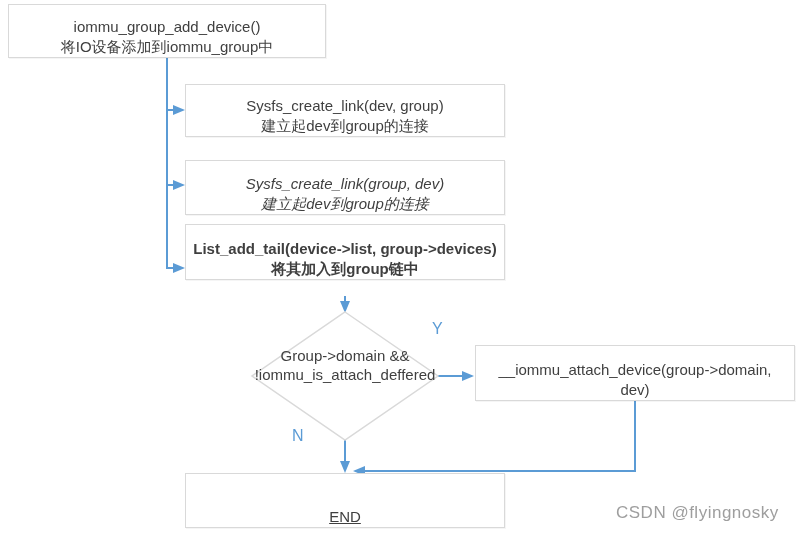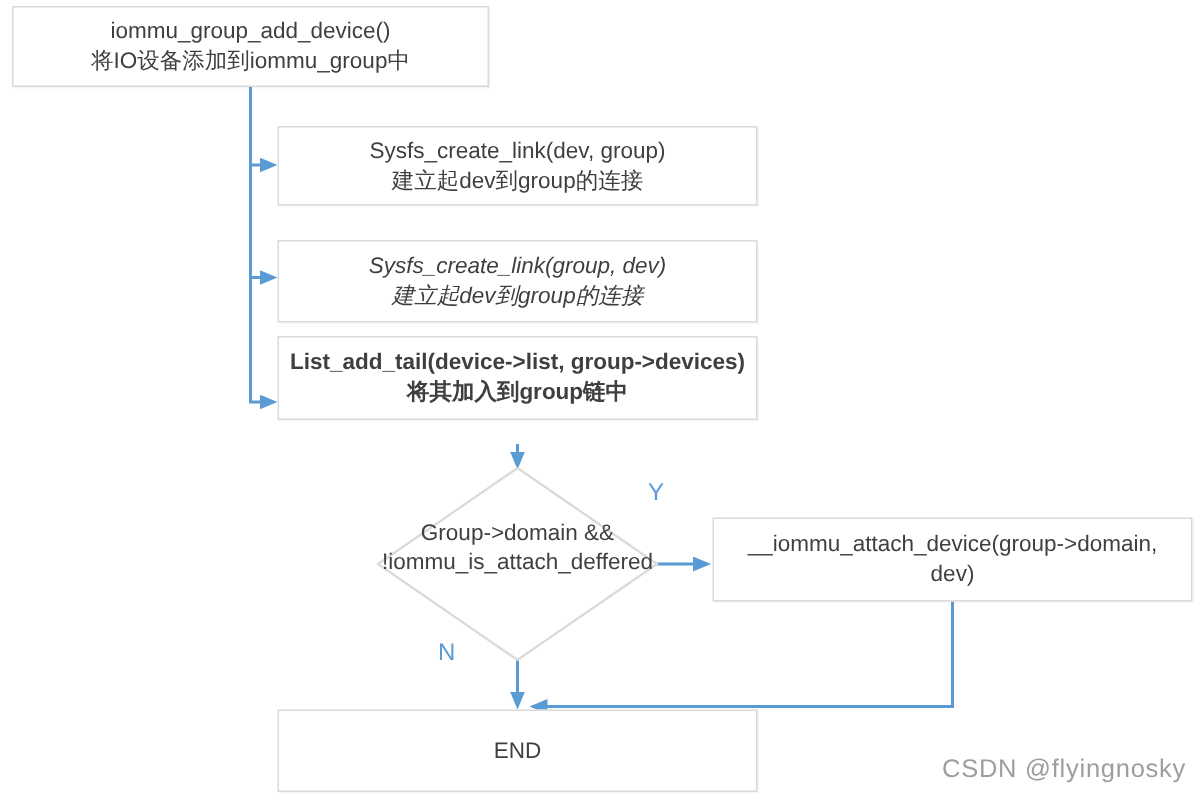--- a/index.html
+++ b/index.html
@@ -36,33 +36,33 @@
   }
   .node {
     position: absolute;
     box-sizing: border-box;
     background: #ffffff;
     border: 1px solid var(--border, #D9D9D9);
     box-shadow: 1px 1px 0 rgba(0,0,0,0.04);
     display: flex;
     flex-direction: column;
     align-items: center;
-    justify-content: center;
+    justify-content: flex-end;
     text-align: center;
     font-size: 15px;
     line-height: 20px;
     color: var(--text, #3f3f3f);
   }
   .node.bold { font-weight: bold; }
   .node-start          { left: 8px;   top: 4px;   width: 318px; height: 54px; }
   .node-sysfs-dev-group{ left: 185px; top: 84px;  width: 320px; height: 53px; }
   .node-sysfs-group-dev{ left: 185px; top: 160px; width: 320px; height: 55px; font-style: italic; }
   .node-list-add-tail  { left: 185px; top: 224px; width: 320px; height: 56px; }
   .node-attach         { left: 475px; top: 345px; width: 320px; height: 56px; padding: 0 8px; }
-  .node-end            { left: 185px; top: 473px; width: 320px; height: 55px; }
+  .node-end            { left: 185px; top: 473px; width: 320px; height: 55px; text-decoration: underline; }
   .decision-text {
     position: absolute;
     left: 253px; top: 346px; width: 184px;
     text-align: center;
     font-size: 15px;
     line-height: 19px;
     overflow-wrap: break-word;
     word-break: break-word;
     color: var(--text, #3f3f3f);
   }
@@ -73,21 +73,20 @@
   }
   .label-yes { left: 432px; top: 320px; }
   .label-no  { left: 292px; top: 427px; }
   .watermark {
     position: absolute;
     left: 616px; top: 503px;
     font-size: 17px;
     letter-spacing: 0.5px;
     color: var(--watermark, #9E9E9E);
     white-space: nowrap;
-    margin-left: 12px;
   }
 </style>
 </head>
 <body>
 
 <div class="canvas">
 
   <svg class="edges" viewBox="0 0 802 539" aria-hidden="true">
     <defs>
       <marker id="arw" viewBox="0 0 12 10" refX="2" refY="5" markerWidth="12" markerHeight="10" markerUnits="userSpaceOnUse" orient="auto">

